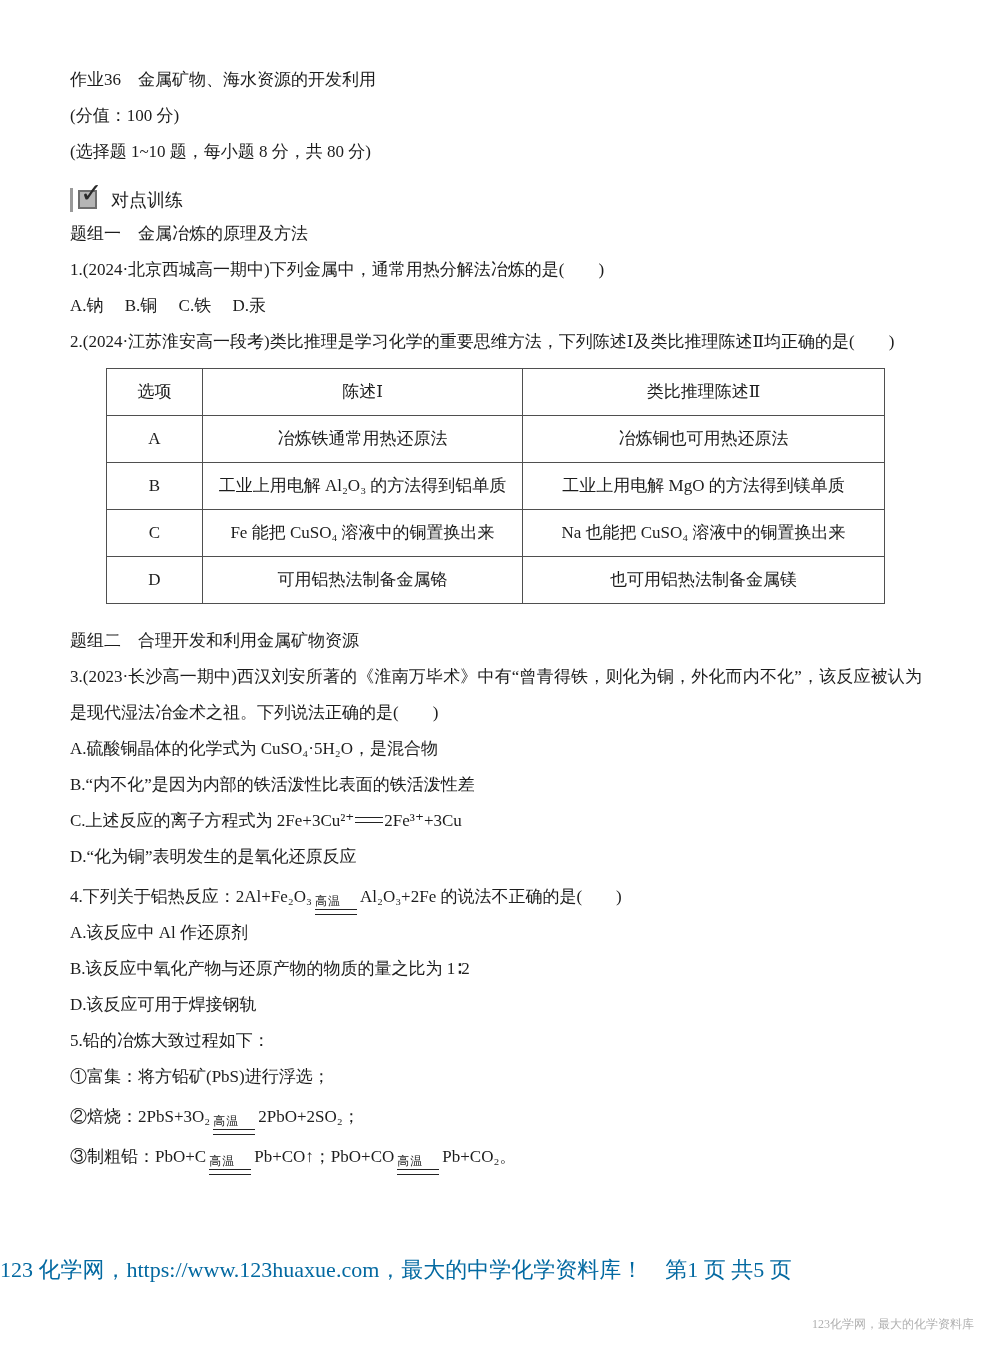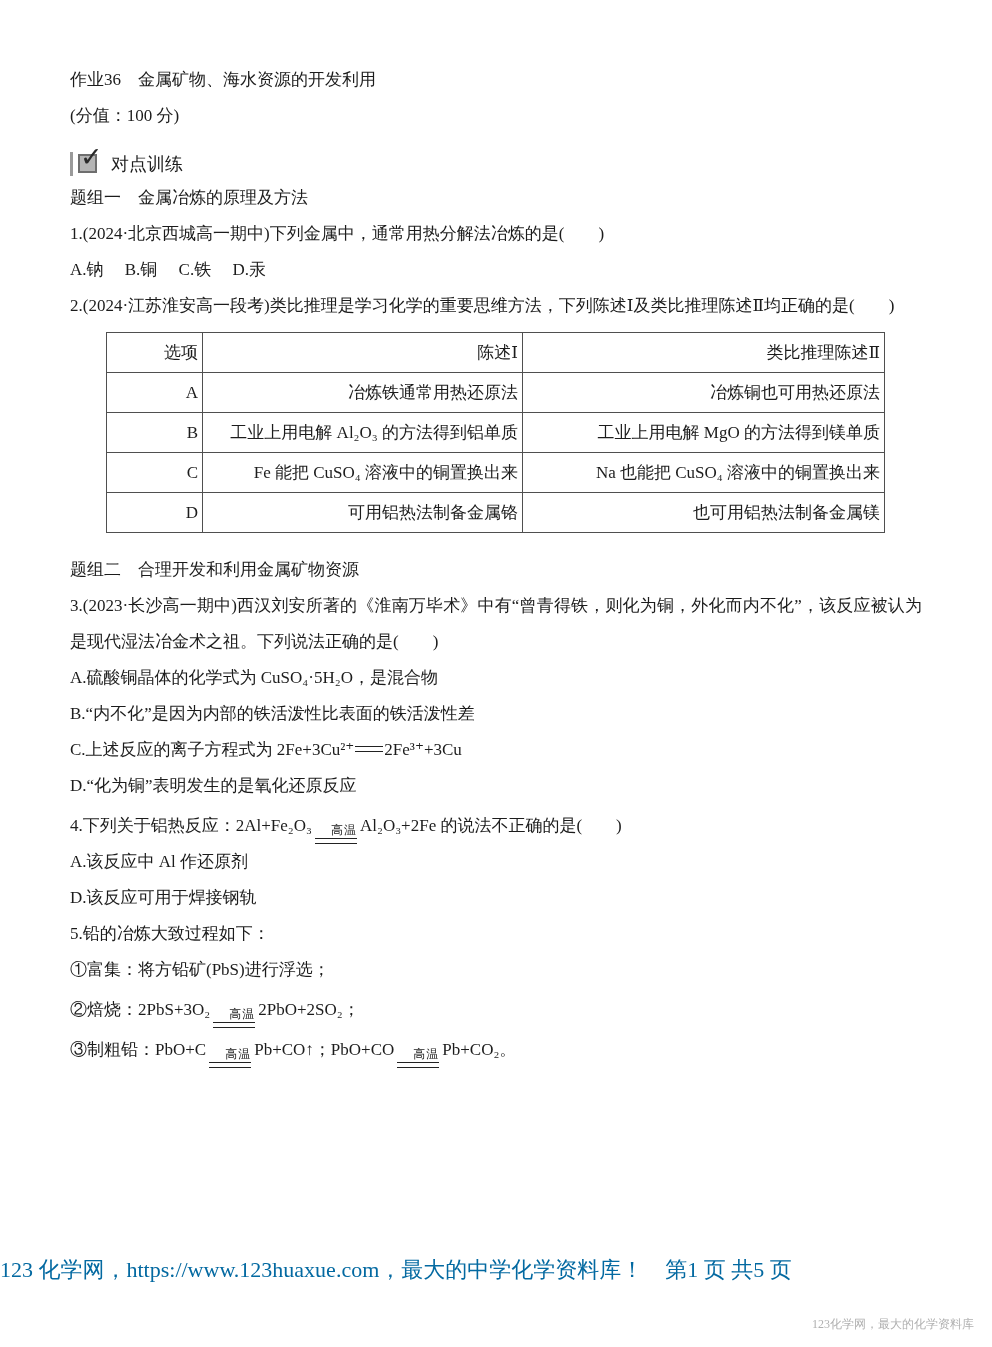--- a/index.html
+++ b/index.html
@@ -38,33 +38,33 @@
   .training-label { font-weight: normal; font-size: 18px; }
   .qtable {
     border-collapse: collapse;
     margin: 8px 0 0 36px;
     width: 778px;
     table-layout: fixed;
   }
   .qtable td {
     border: 1px solid #4f4f4f;
     height: 40px;
-    text-align: right;
+    text-align: center;
     line-height: 22px;
-    padding: 2px 4px;
+    padding: 12px 4px;
     font-size: 17px;
   }
   .qtable col.c1 { width: 96px; }
   .qtable col.c2 { width: 320px; }
   .qtable col.c3 { width: 362px; }
   .group2-title { margin-top: 19px; }
   .eq-para { margin-top: 4px; }
   .cond {
     display: inline-block;
-    text-align: right;
+    text-align: left;
     vertical-align: -3px;
     margin: 0 3px;
     line-height: normal;
   }
   .cond .lbl { display:block; font-size:12px; line-height:15px; letter-spacing:1px; }
   .cond .dline {
     display:block; width:42px; height:6px;
     border-top:1.6px solid #222; border-bottom:1.6px solid #222;
   }
   .eqline {
@@ -81,20 +81,21 @@
     color: #b0b0b0; font-size: 12px; line-height: 24px;
   }
 </style>
 </head>
 <body>
 
 <div class="content">
 
   <div class="title-line">作业36　金属矿物、海水资源的开发利用</div>
   <div class="title-line">(分值：100 分)</div>
+  <div class="para">(选择题 1~10 题，每小题 8 分，共 80 分)</div>
 
   <div class="training-header">
     <span class="vbar"></span>
     <span class="cbx-wrap">
       <span class="cbx"></span>
       <span class="cbx-check">✓</span>
     </span>
     <span class="training-label">对点训练</span>
   </div>
 
@@ -147,20 +148,21 @@
   <div class="para">B.“内不化”是因为内部的铁活泼性比表面的铁活泼性差</div>
   <div class="para">
     <span>C.上述反应的离子方程式为 2Fe+3Cu²⁺</span><span class="eqline"></span><span>2Fe³⁺+3Cu</span>
   </div>
   <div class="para">D.“化为铜”表明发生的是氧化还原反应</div>
 
   <div class="para eq-para">
     <span>4.下列关于铝热反应：</span><span>2Al+Fe₂O₃</span><span class="cond"><span class="lbl">高温</span><span class="dline"></span></span><span>Al₂O₃+2Fe</span><span> 的说法不正确的是(　　)</span>
   </div>
   <div class="para">A.该反应中 Al 作还原剂</div>
+  <div class="para">B.该反应中氧化产物与还原产物的物质的量之比为 1∶2</div>
   <div class="para">D.该反应可用于焊接钢轨</div>
 
   <div class="para">5.铅的冶炼大致过程如下：</div>
   <div class="para">①富集：将方铅矿(PbS)进行浮选；</div>
   <div class="para eq-para">
     <span>②焙烧：</span><span>2PbS+3O₂</span><span class="cond"><span class="lbl">高温</span><span class="dline"></span></span><span>2PbO+2SO₂；</span>
   </div>
   <div class="para eq-para">
     <span>③制粗铅：</span><span>PbO+C</span><span class="cond"><span class="lbl">高温</span><span class="dline"></span></span><span>Pb+CO↑；</span><span>PbO+CO</span><span class="cond"><span class="lbl">高温</span><span class="dline"></span></span><span>Pb+CO₂。</span>
   </div>

